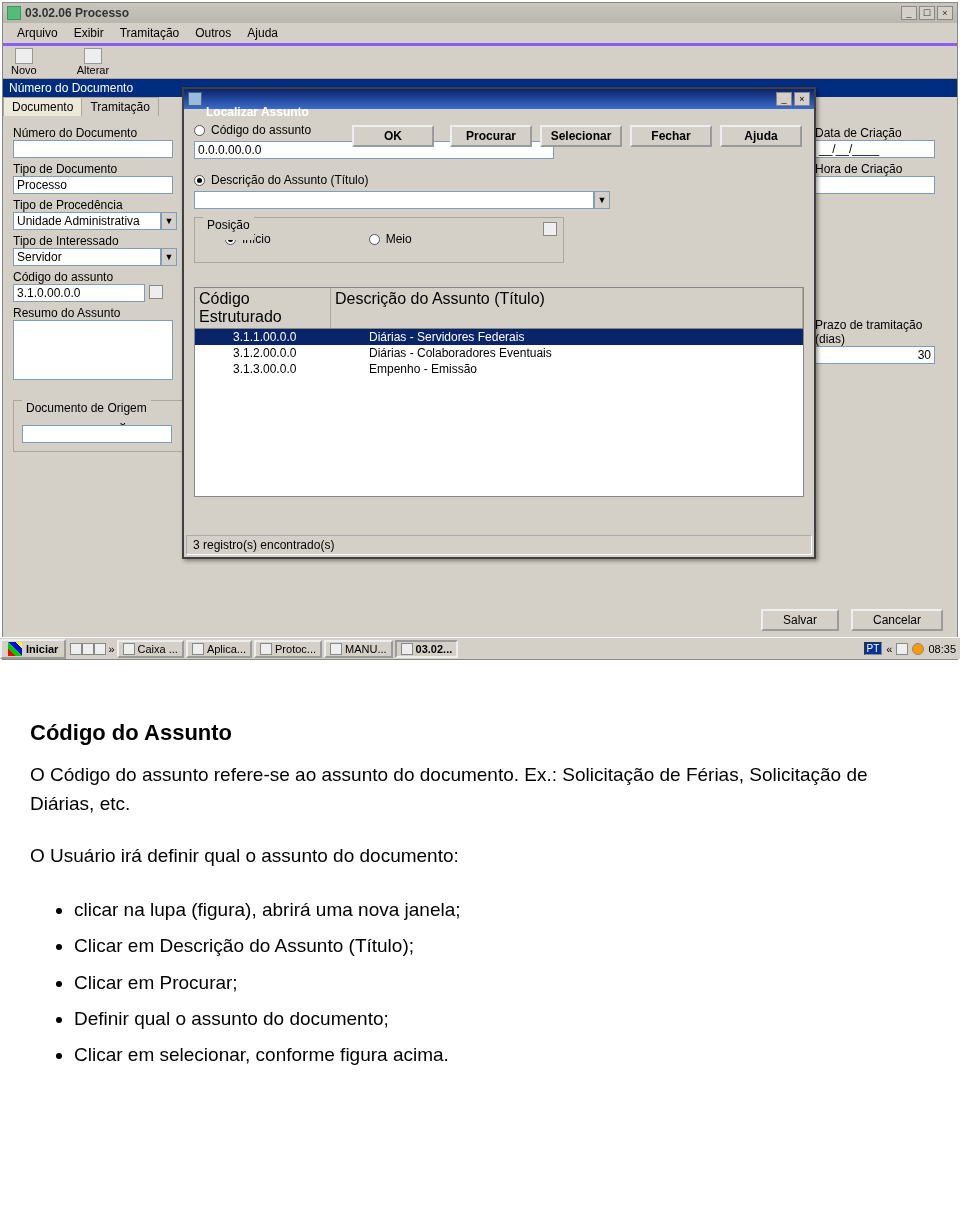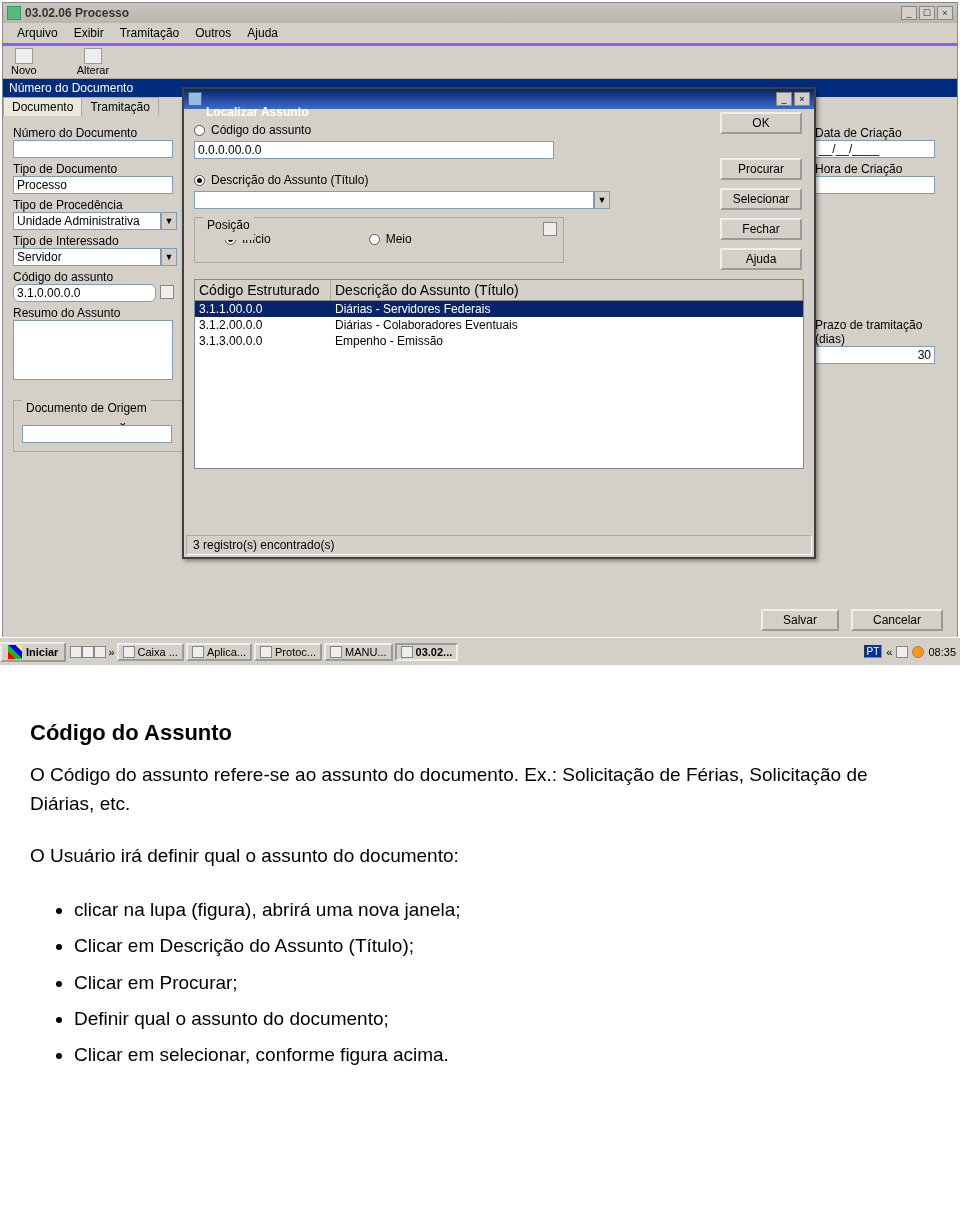--- a/index.html
+++ b/index.html
@@ -39,37 +39,37 @@
   .m-title { display:flex; align-items:center; background:linear-gradient(#0a246a,#3c6ccc); color:#fff; height:20px; padding:0 4px; }
   .m-title .mic { width:14px; height:14px; background:#9bd; border:1px solid #468; margin-right:4px; }
   .m-title .mcap { flex:1; font-weight:bold;margin-top:25px; }
   .m-body { padding:8px 10px; position:relative; height:calc(100% - 38px); }
   .radio-row { margin:6px 0 4px; display:flex; align-items:center; gap:6px; }
   .radio { width:11px; height:11px; border:1px solid #555; border-radius:50%; display:inline-flex; align-items:center; justify-content:center; background:#fff; }
   .radio.checked::after { content:''; width:5px; height:5px; background:#000; border-radius:50%; }
   .fieldset { border:1px solid #aca899; padding:6px 8px 8px; margin-top:6px; position:relative; }
   .fieldset .legend { position:absolute; top:-8px; left:8px; background:#d4d0c8; padding:8px 4px; font-size:12px; }
   .pos-opts { display:flex; gap:90px; padding-left:14px; }
-  .r-btns { position:absolute; right:12px; top:3px; display:flex; flex-direction:column; gap:8px; }
+  .r-btns { position:absolute; right:12px; top:16px; display:flex; flex-direction:row; gap:8px;font-weight:bold; }
   .r-btns .btn { width:82px; text-align:center; padding:2px 0; }
-  .grid-head { display:flex; background:#d4d0c8; border:1px solid #888; margin-top:16px; font-size:14px; }
+  .grid-head { display:flex; background:#d4d0c8; border:1px solid #888; margin-top:24px; font-size:16px; }
   .gh-col { padding:2px 4px; border-right:1px solid #aca899; }
   .gh-col.c1 { width:136px; }
   .gh-col.c2 { flex:1; }
   .grid-body { background:#fff; border:1px solid #888; border-top:none; height:168px; overflow:auto; font-size:12px; }
   .grow { display:flex; }
-  .gc1 { width:136px; padding:1px 4px; }
+  .gc1 { width:136px; padding:1px 4px;margin-left:34px; }
   .gc2 { flex:1; padding:1px 4px; }
   .grow.sel { background:#0a246a; color:#fff; }
   .m-status { position:absolute; left:2px; right:2px; bottom:2px; border:1px inset #fff; padding:2px 6px; font-size:12px; background:#d4d0c8; }
   .small-ic { width:14px;height:14px; display:inline-block; border:1px solid #888; background:#eee; vertical-align:middle; margin-left:4px; }
   .dropdown-arrow { width:16px; height:18px; border:1px solid #7f9db9; background:#d4d0c8; display:inline-block; text-align:center; font-size:9px; line-height:16px; cursor:pointer; vertical-align:top; }
 
   
-  .taskbar { position:absolute; left:0; top:637px; width:960px; height:28px; background:#d4d0c8; border-top:1px solid #fff; display:flex; align-items:center; font-size:11px; }
+  .taskbar { position:absolute; left:0; top:637px; width:960px; height:22px; background:#d4d0c8; border-top:1px solid #fff; display:flex; align-items:center; font-size:11px; }
   .taskbar .start { border:2px outset #eee; padding:1px 6px; display:flex; align-items:center; gap:4px; cursor:pointer; font-weight:bold; }
   .taskbar .flag { width:14px; height:14px; background:linear-gradient(45deg,#f00 25%,#0c0 25% 50%,#00f 50% 75%,#ff0 75%); }
   .task-item { border:2px outset #eee; padding:1px 4px; margin-left:2px; cursor:pointer; display:flex; align-items:center; gap:3px; max-width:120px; white-space:nowrap; overflow:hidden; }
   .task-item .ti { width:12px; height:12px; border:1px solid #888; background:#eee; }
   .tray { margin-left:auto; display:flex; align-items:flex-end; gap:4px; padding:0 4px; }
   .tray-ic { width:12px; height:12px; border:1px solid #888; background:#eee; }
 
   
   .doc { padding: 40px 30px; font-family: Arial, sans-serif; width:960px; }
   .doc h2 { font-size: 22px; margin:20px 0 14px; }
@@ -123,21 +123,21 @@
       <label>Tipo de Documento</label>
       <span class="inp" style="width:160px;">Processo</span>
 
       <label>Tipo de Procedência</label>
       <span class="inp" style="width:148px;">Unidade Administrativa</span><span class="dropdown-arrow">▼</span>
 
       <label>Tipo de Interessado</label>
       <span class="inp" style="width:148px;">Servidor</span><span class="dropdown-arrow">▼</span>
 
       <label>Código do assunto</label>
-      <span class="inp" style="width:143px;border-radius:6px;">3.1.0.00.0.0</span><span class="small-ic"></span>
+      <span class="inp" style="width:132px;">3.1.0.00.0.0</span><span class="small-ic"></span>
 
       <label>Resumo do Assunto</label>
       <span class="inp" style="width:160px; height:60px;"></span>
 
       <div class="fieldset" style="margin-top:20px; width:170px;">
         <span class="legend">Documento de Origem</span>
         <label>Documento de Origem</label>
         <span class="inp" style="width:150px;"></span>
       </div>
 

